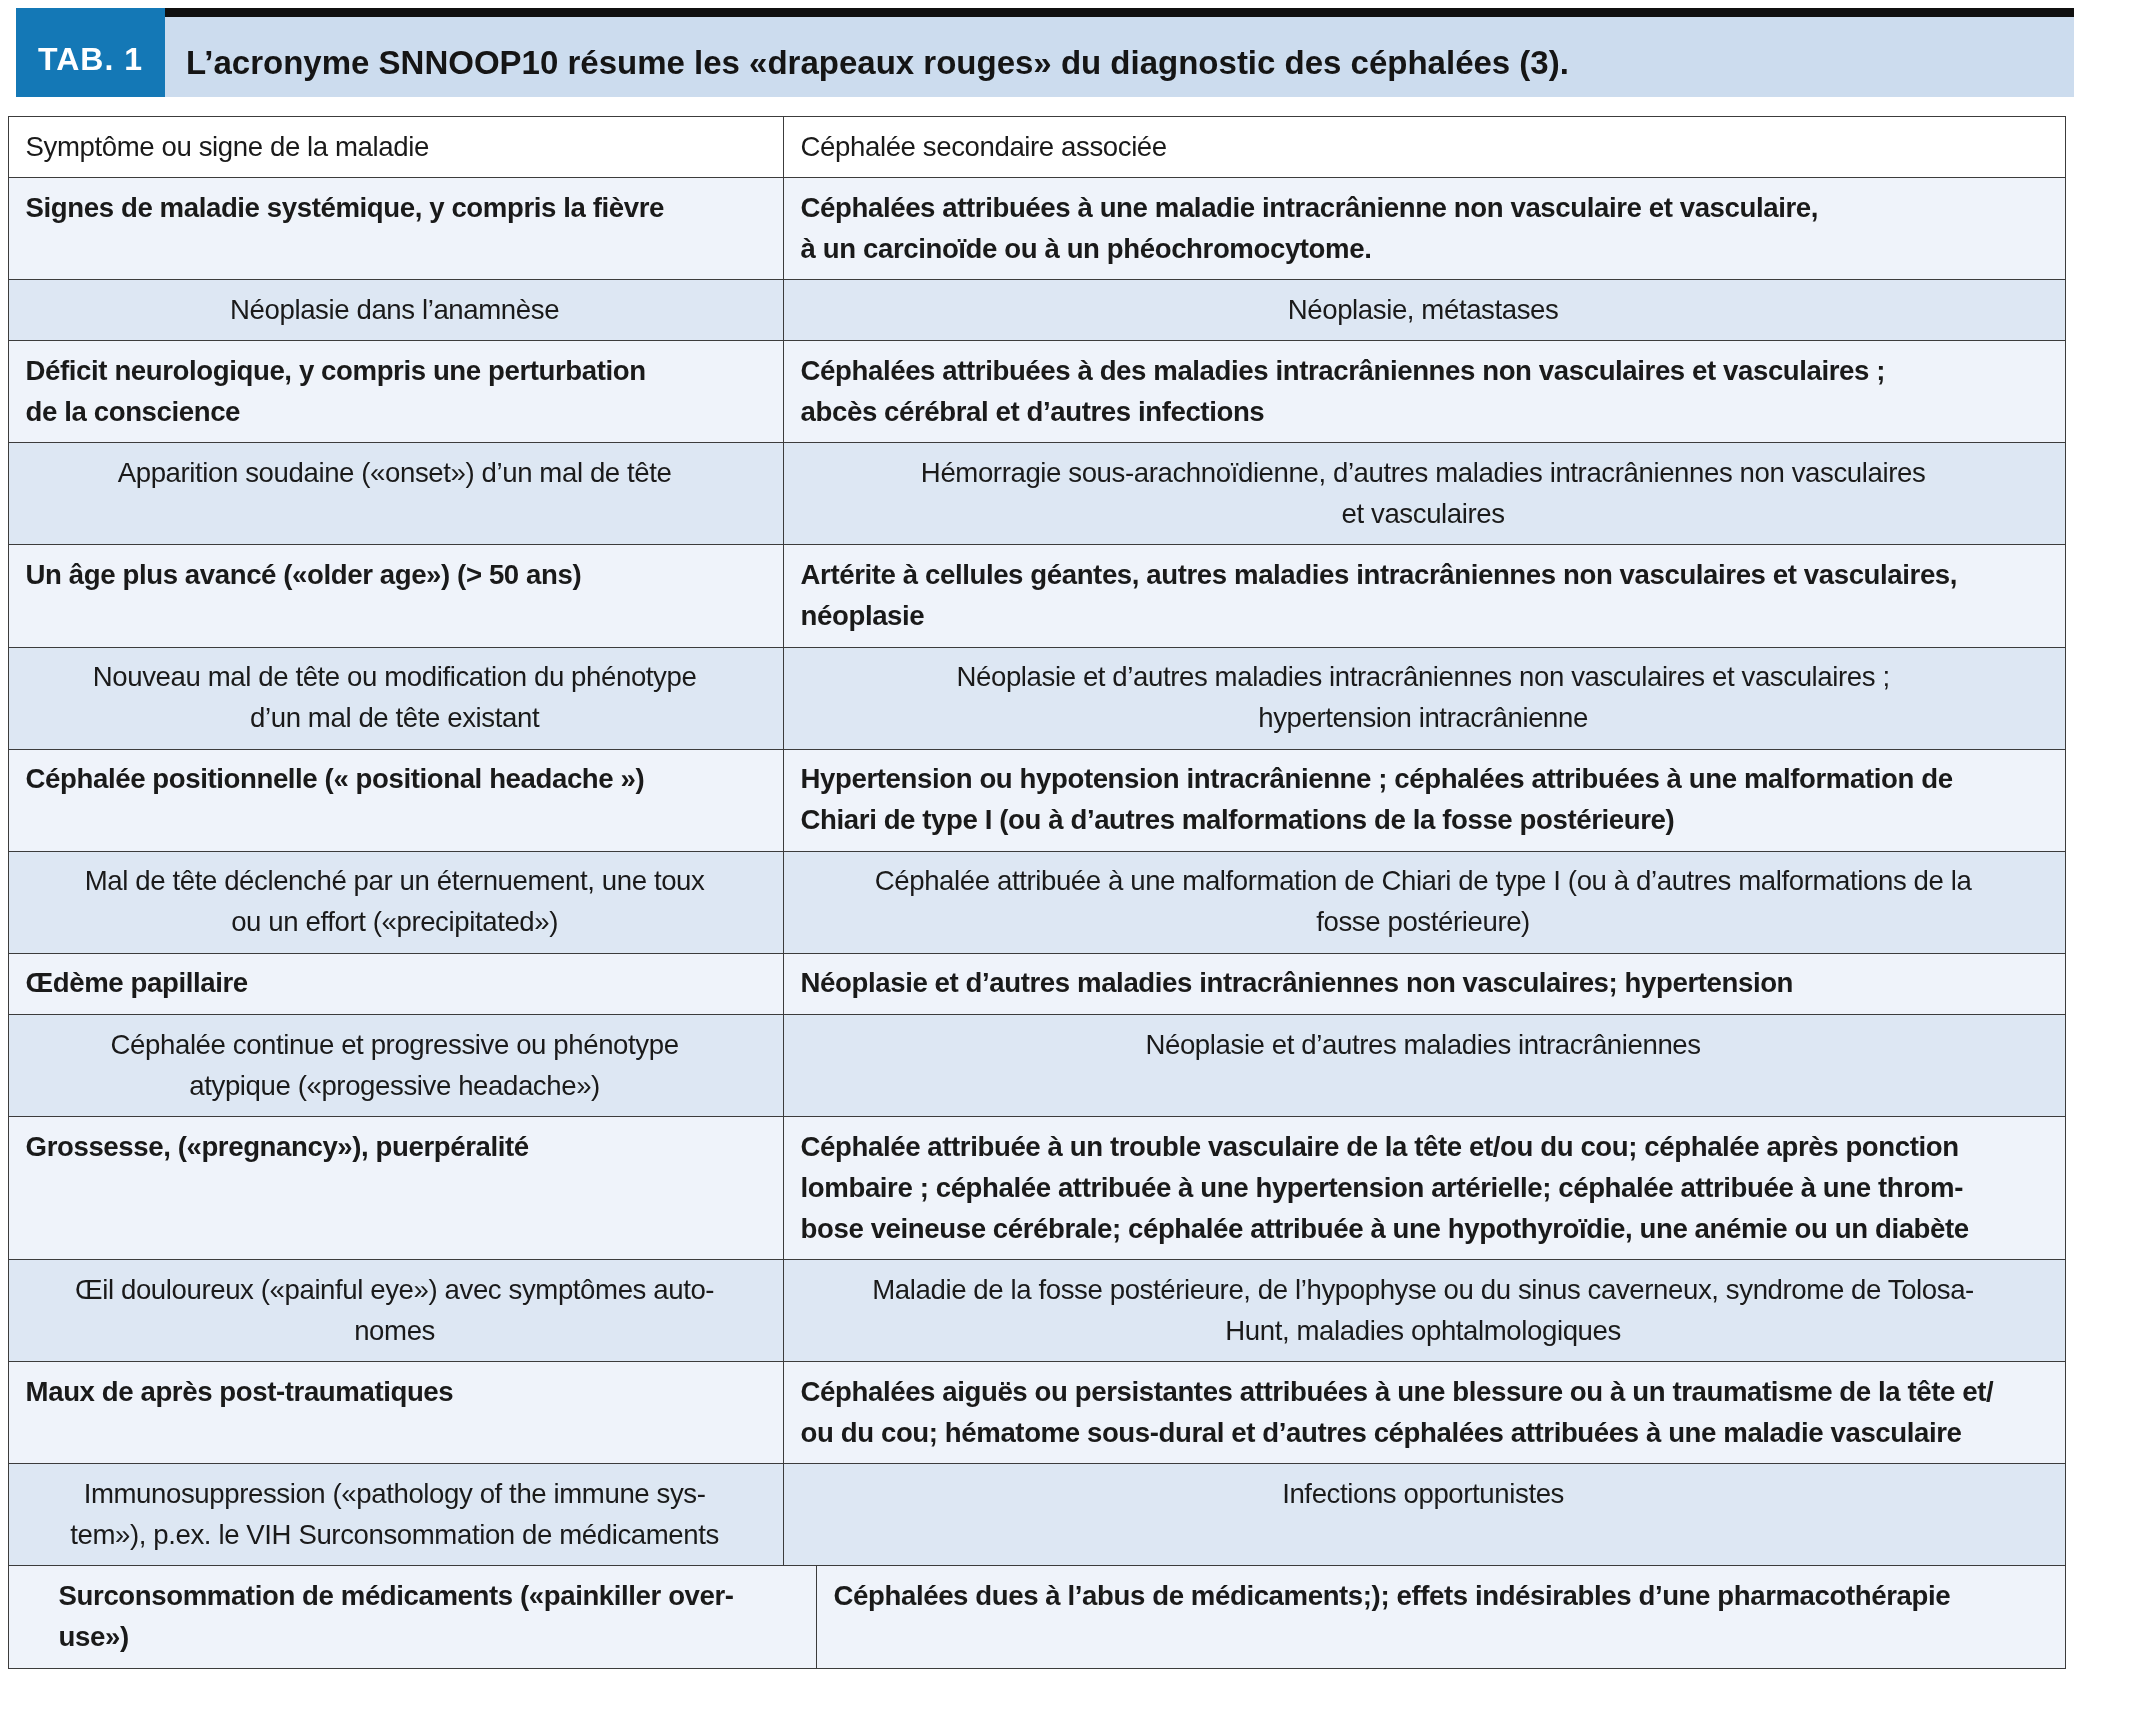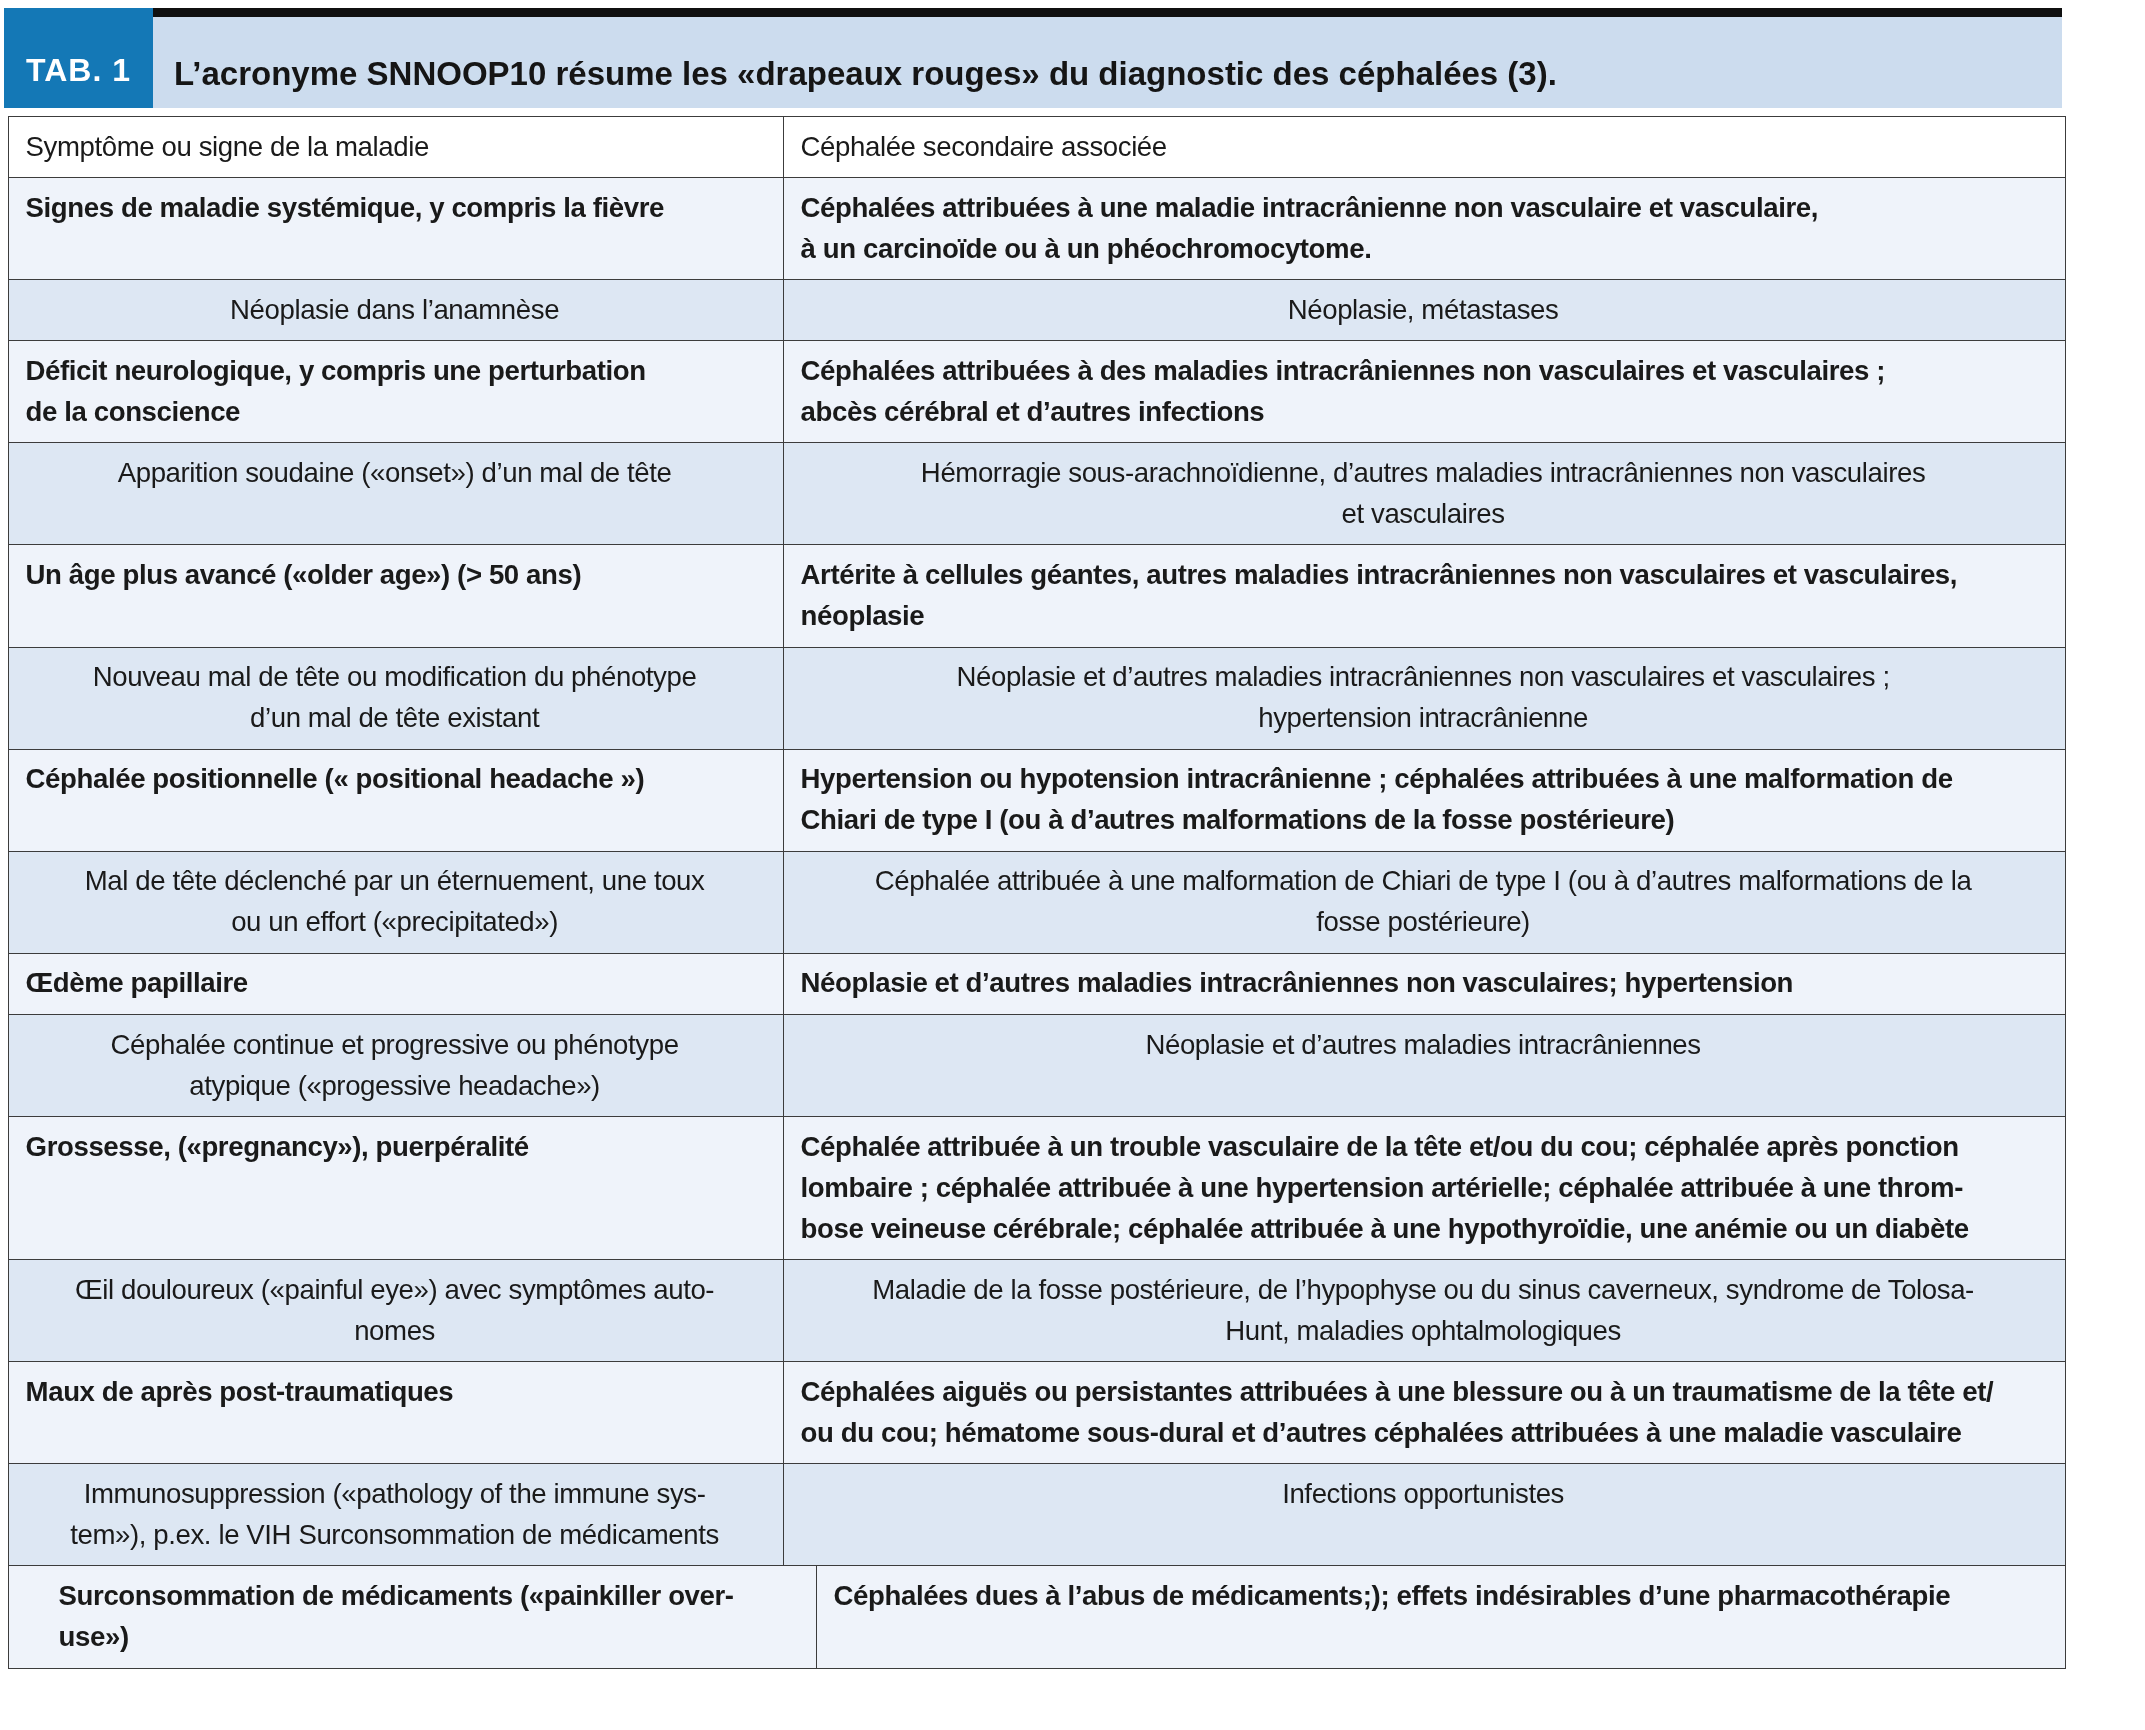--- a/index.html
+++ b/index.html
@@ -12,23 +12,23 @@
     position: relative;
     width: 2146px;
     height: 1730px;
     background: #ffffff;
     overflow: hidden;
   }
   
   .band {
     position: absolute;
     top: 7.6px;
-    left: 4px;
+    left: 16px;
     width: 2058px;
-    height: 100px;
+    height: 89px;
     display: flex;
   }
   .tab-box {
     width: 149px;
     background: var(--accent-blue, #1478b6);
     color: #ffffff;
     display: flex;
     align-items: flex-end;
     justify-content: center;
     padding-bottom: 19px;

